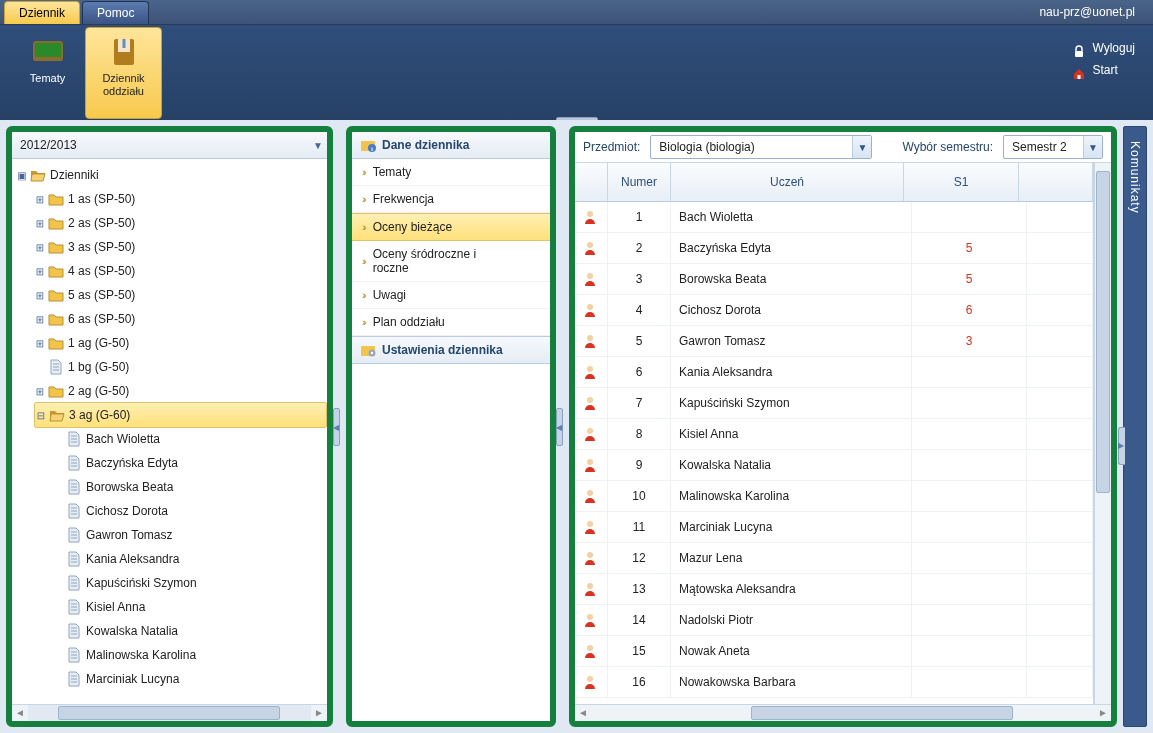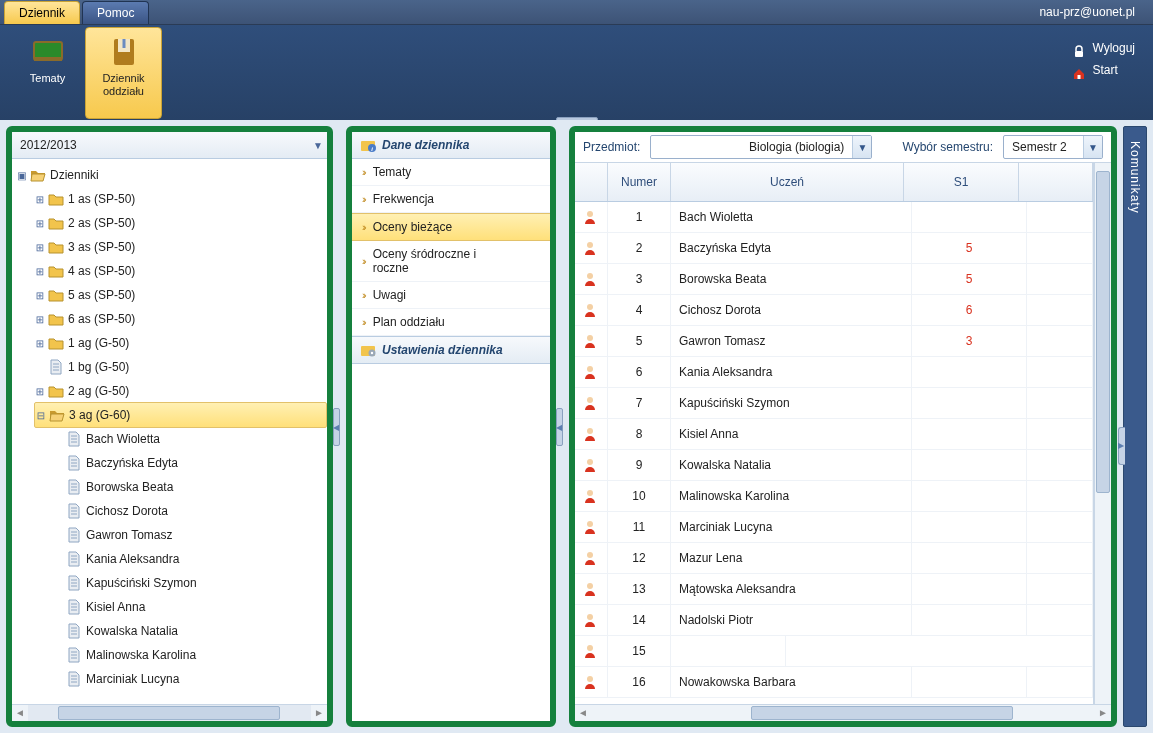--- a/index.html
+++ b/index.html
@@ -46,41 +46,41 @@
   .tw-toggle { width:12px; text-align:center; color:#4a6799; font-size:10px; }
   .tw-toggle.empty { visibility:hidden; }
   .tw-icon { width:16px; height:16px; margin:0 4px 0 2px; }
   .tw-label { }
   .tree-scroll { display:flex; border-top:1px solid #c8d6e6; height:16px; background:#eef3f8; }
   .tree-scroll .arrow { width:16px; text-align:center; color:#888; font-size:10px; line-height:16px; cursor:pointer; }
   .tree-scroll .track { flex:1; background:#e2e9f2; position:relative; }
   .tree-scroll .thumb { position:absolute; top:1px; bottom:1px; left:30px; width:220px; background:#c6d4e6; border:1px solid #9db4ce; border-radius:2px; }
 
   
-  .section-head { height:26px; display:flex; align-items:center; gap:6px; padding:0 8px; background:linear-gradient(#f7f9fc,#e4ecf4); border-bottom:1px solid #b9cce1; font-weight:bold; color:#24466f;font-style:italic; }
+  .section-head { height:26px; display:flex; align-items:center; gap:6px; padding:0 8px; background:linear-gradient(#f7f9fc,#e4ecf4); border-bottom:1px solid #b9cce1; font-weight:bold; color:#24466f; }
   .section-head .sicon { width:16px; height:16px; }
   .menu-list { }
   .menu-item { display:flex; align-items:center; gap:8px; padding:6px 10px; border-bottom:1px solid #eef2f7; cursor:pointer; }
   .menu-item .chev { color:#c08a1f; font-size:10px; letter-spacing:-2px; }
   .menu-item.sel { background: linear-gradient(#fff0b3,#ffe07a); border-bottom:1px solid #e2c16a; border-top:1px solid #e2c16a; }
   .menu-item .mlabel { max-width:140px; }
 
   
   .splitter-v { width:7px; display:flex; align-items:center; justify-content:center; cursor:ew-resize; }
   .splitter-v .grip { width:6px; height:36px; background:#c5d3e6; border:1px solid #8aa0bf; border-radius:2px; position:relative; }
   .splitter-v .grip::before { content:"\25C0"; color:#5c7eb0; font-size:8px; position:absolute; top:14px; left:-1px; }
 
   
   .filters { height:30px; display:flex; align-items:center; gap:10px; padding:0 8px; border-bottom:1px solid #c8d6e6; }
   .filters label { color:#24466f; }
   .combo { display:flex; align-items:center; height:22px; border:1px solid #9ab0cc; border-radius:2px; background:#fff; }
   .combo span { padding:0 8px; white-space:nowrap; }
   .combo .caret { width:18px; height:100%; display:flex; align-items:center; justify-content:center; background:linear-gradient(#eef4fb,#d7e4f2); border-left:1px solid #b9cce1; color:#34578b; font-size:10px; }
   .combo.subject { width:220px; }
-  .combo.subject span { flex:1;text-align:right; }
+  .combo.subject span { flex:1; }
   .combo.sem { width:98px; }
   .combo.sem span { flex:1; }
 
   .grid-wrap { flex:1; display:flex; min-height:0; }
   .grid { flex:1; overflow:hidden; display:flex; flex-direction:column; border-right:1px solid #c8d6e6; }
   .grid-head { display:flex; height:38px; border-bottom:1px solid #b9cce1; }
   .gh { background:linear-gradient(#fafcfe,#e7eef6); border-right:1px solid #c8d6e6; display:flex; align-items:center; justify-content:center; color:#2f4e7b; }
   .gh.icon { width:32px; }
   .gh.num  { width:62px;text-align:right; }
   .gh.name { width:232px; }
@@ -610,20 +610,21 @@
               <div class="gc s1"></div>
               <div class="gc rest"></div>
             </div>
             <div class="gr">
               <div class="gc icon">
                 <svg class="tw-icon">
                   <use href="#sym-person"></use>
                 </svg>
               </div>
               <div class="gc num">15</div>
+              <div class="gc name">Nowak Aneta</div>
               <div class="gc s1"></div>
               <div class="gc rest"></div>
             </div>
             <div class="gr">
               <div class="gc icon">
                 <svg class="tw-icon">
                   <use href="#sym-person"></use>
                 </svg>
               </div>
               <div class="gc num">16</div>

